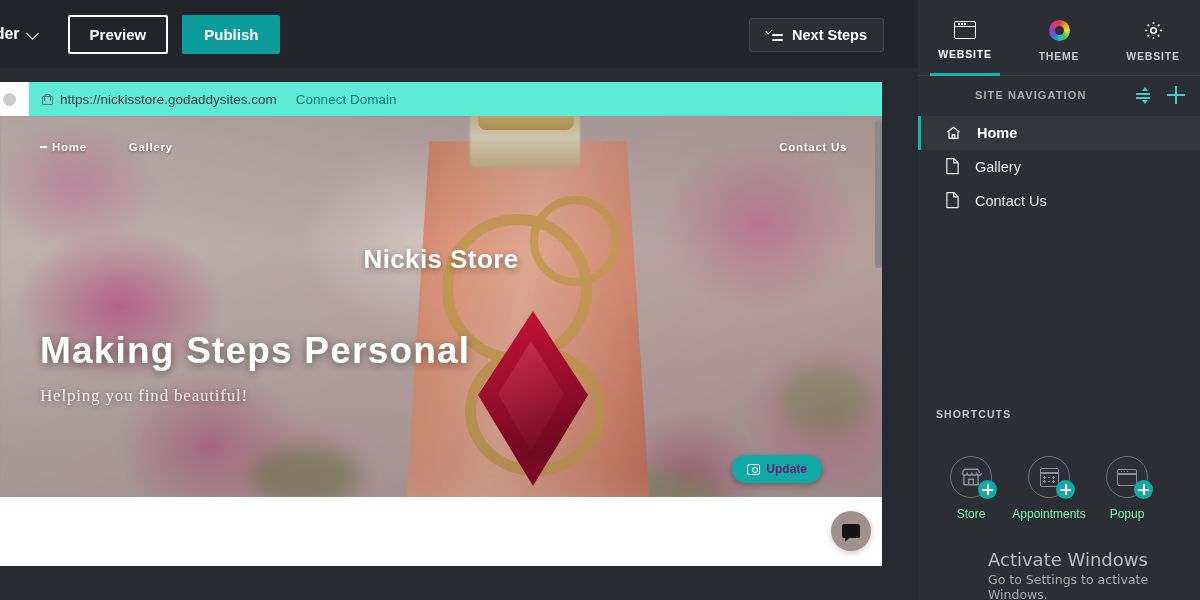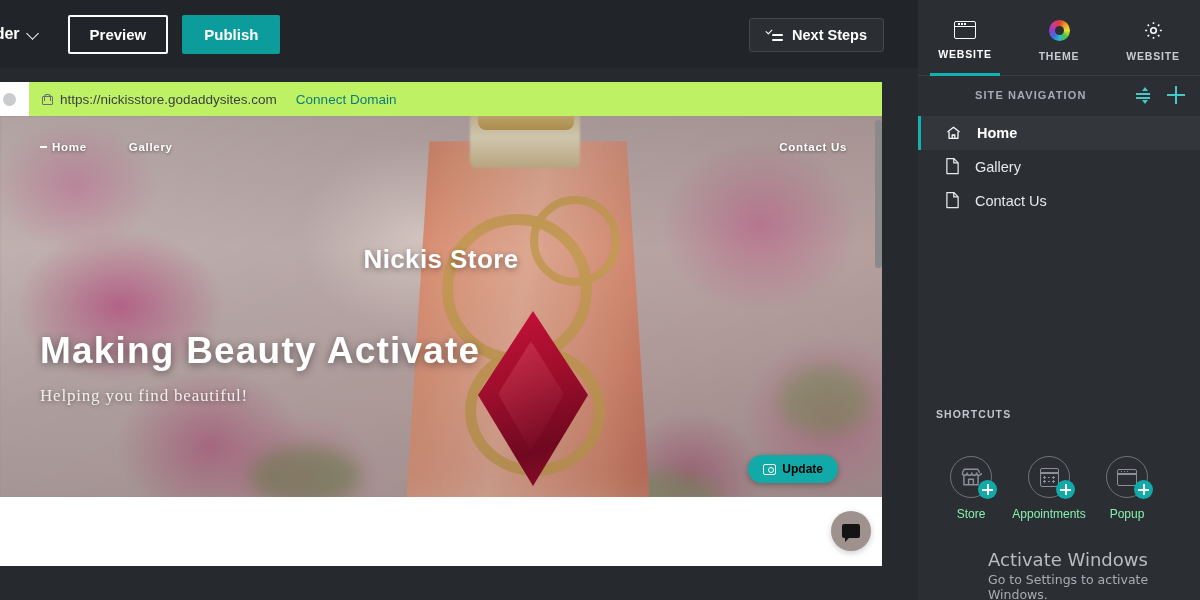--- a/index.html
+++ b/index.html
@@ -75,21 +75,21 @@
     position: absolute; left: 0; top: 82px; width: 882px; height: 34px;
     background: #ffffff;
     display: flex; align-items: center;
   }
   .urlbar-dot {
     width: 13px; height: 13px; border-radius: 50%;
     background: #c9cbcd; margin-left: 3px; flex: 0 0 auto;
   }
   .urlbar-pill {
     margin-left: 13px; height: 34px; flex: 1;
-    background: #bef264;
+    background: #5eead4;
     display: flex; align-items: center; gap: 9px; padding-left: 13px;
   }
   .lock {
     width: 9px; height: 11px; position: relative; flex: 0 0 auto;
   }
   .lock::before {
     content:""; position:absolute; left:0; bottom:0; width:9px; height:6.5px;
     border:1.3px solid #6b6f73; border-radius:1px;
   }
   .lock::after {
@@ -217,23 +217,23 @@
   .hero-cta {
     margin-top: 22px;
     display: inline-block;
     border: 1.5px solid #ffffff; border-radius: 22px;
     color: #ffffff; font-size: 11.5px; font-weight: 700; letter-spacing: 1px;
     padding: 11px 24px; cursor: pointer; background: transparent;
     text-shadow: 0 1px 3px rgba(0,0,0,.4);
     font-family: "Liberation Sans", sans-serif;
   }
   .update-btn {
-    position: absolute; right: 44px; bottom: 14px;
+    position: absolute; right: 60px; bottom: 14px;
     display: flex; align-items: center; gap: 6px;
-    background: #12aaa8; color: #000000; border: none;
+    background: #12aaa8; color: #701a75; border: none;
     border-radius: 16px; padding: 7px 15px;
     font-size: 12px; font-weight: 700; cursor: pointer;
     box-shadow: 0 2px 6px rgba(0,0,0,.3);
     font-family: "Liberation Sans", sans-serif;
   }
   .cam-icon { width: 13px; height: 11px; border: 1.4px solid #fff; border-radius: 2px; position: relative; }
   .cam-icon::after {
     content:""; position:absolute; left: 3.4px; top: 2.4px;
     width: 4.2px; height: 4.2px; border: 1.3px solid #fff; border-radius: 50%;
   }
@@ -459,21 +459,21 @@
             <span class="sn-dash"></span>
             <span>Home</span>
           </a>
           <a class="sn-gallery">Gallery</a>
           <a class="sn-contact">Contact Us</a>
         </div>
 
         <div class="site-title">Nickis Store</div>
 
         <div class="hero-copy">
-          <div class="hero-h1">Making Beauty Activate</div>
+          <div class="hero-h1">Making Steps Personal</div>
           <div class="hero-sub">Helping you find beautiful!</div>
         </div>
 
         <button class="update-btn">
           <span class="cam-icon"></span>
           <span>Update</span>
         </button>
       </div>
 
       <div class="hero-white"></div>

